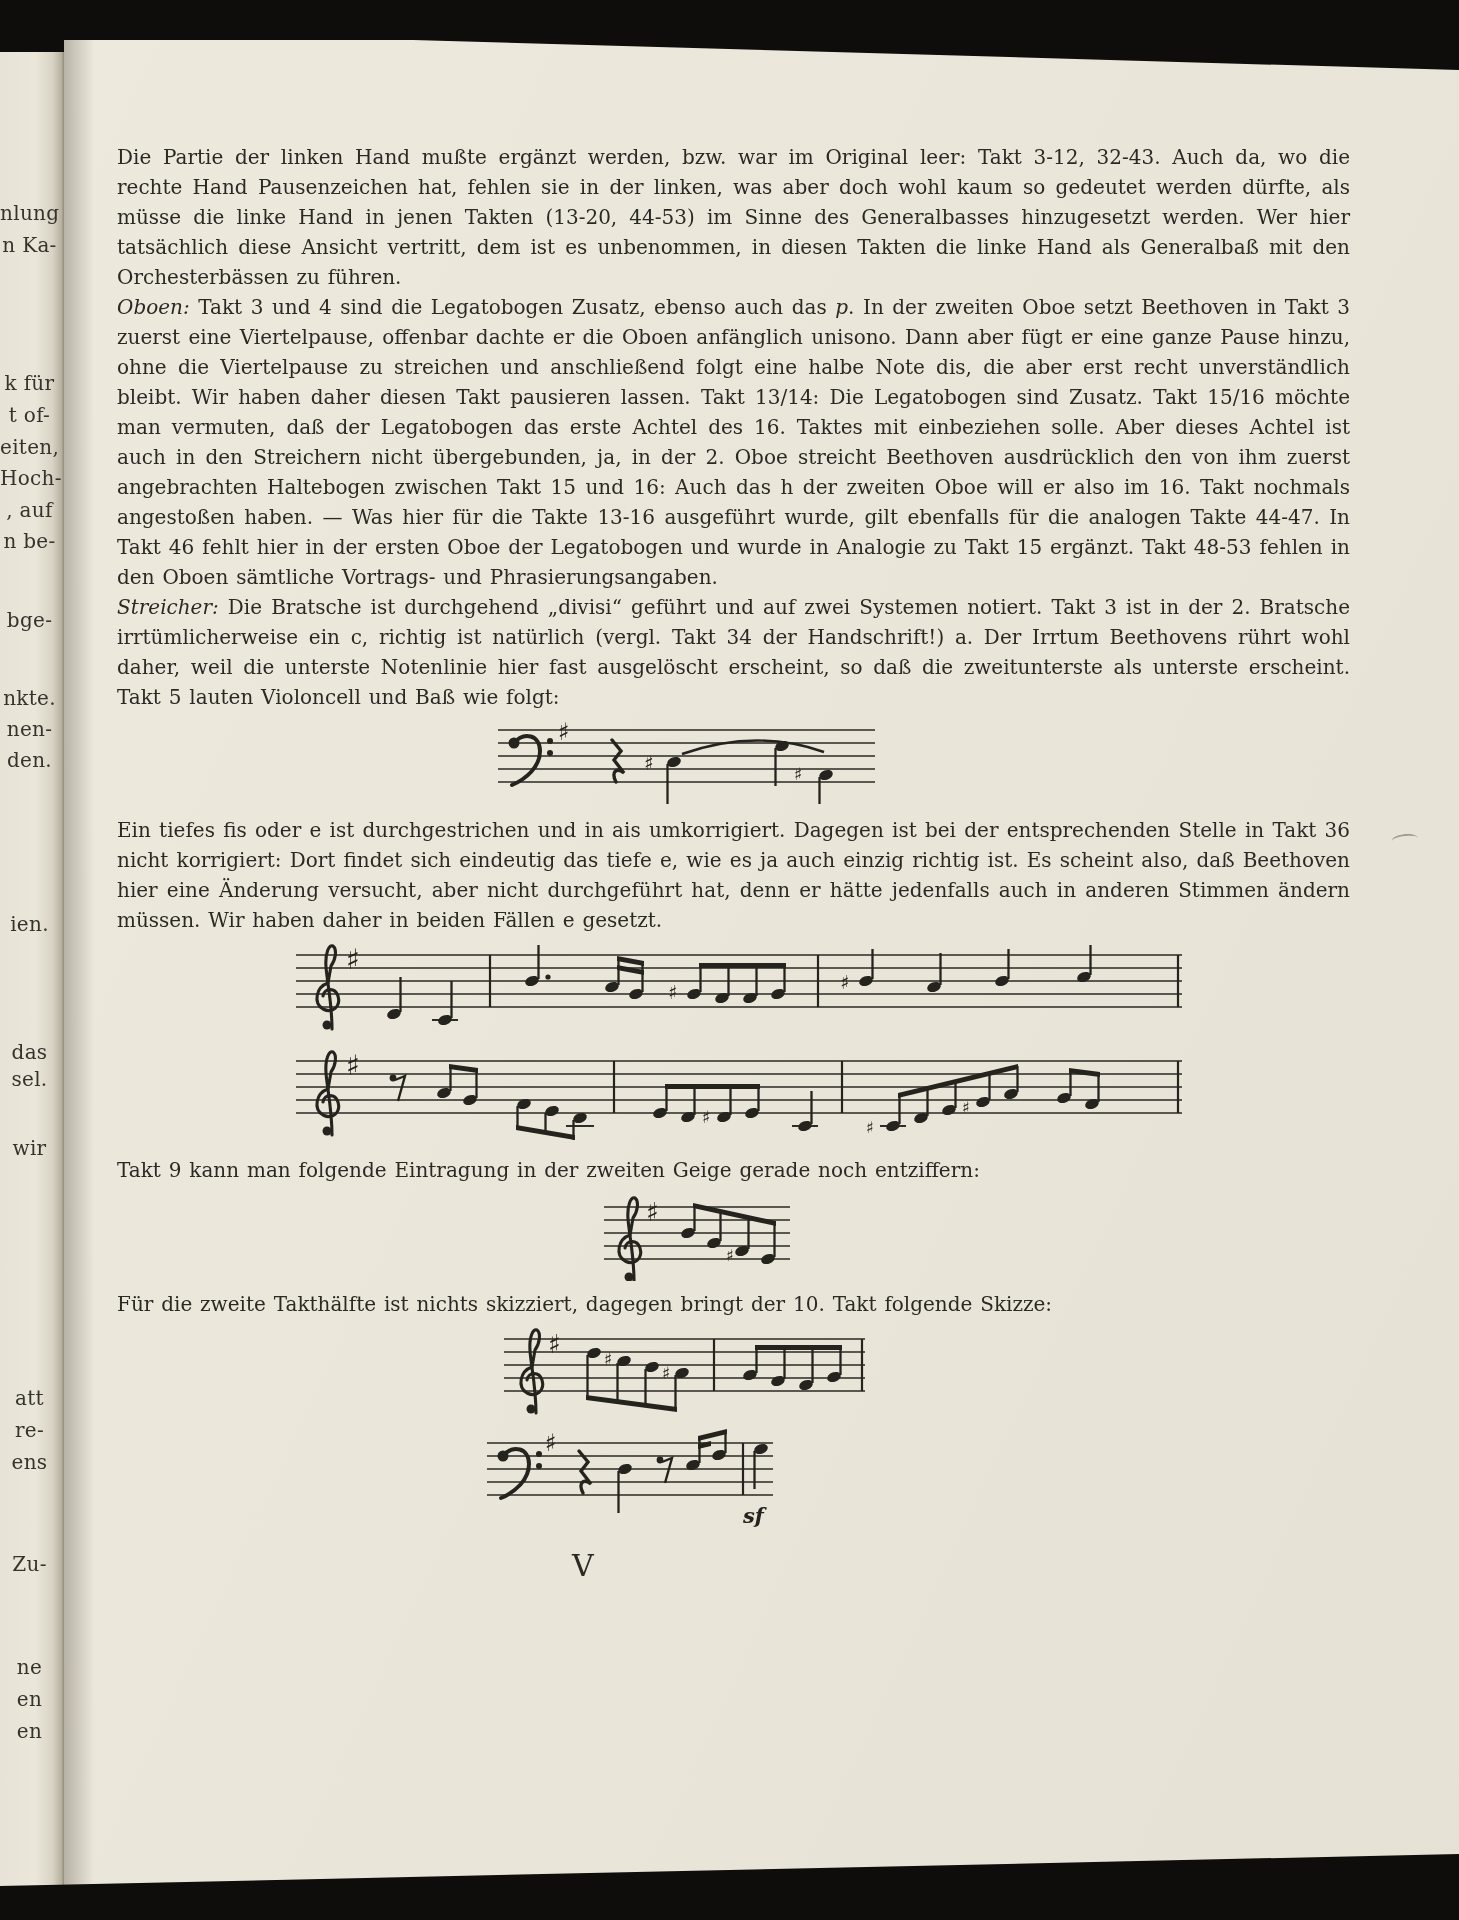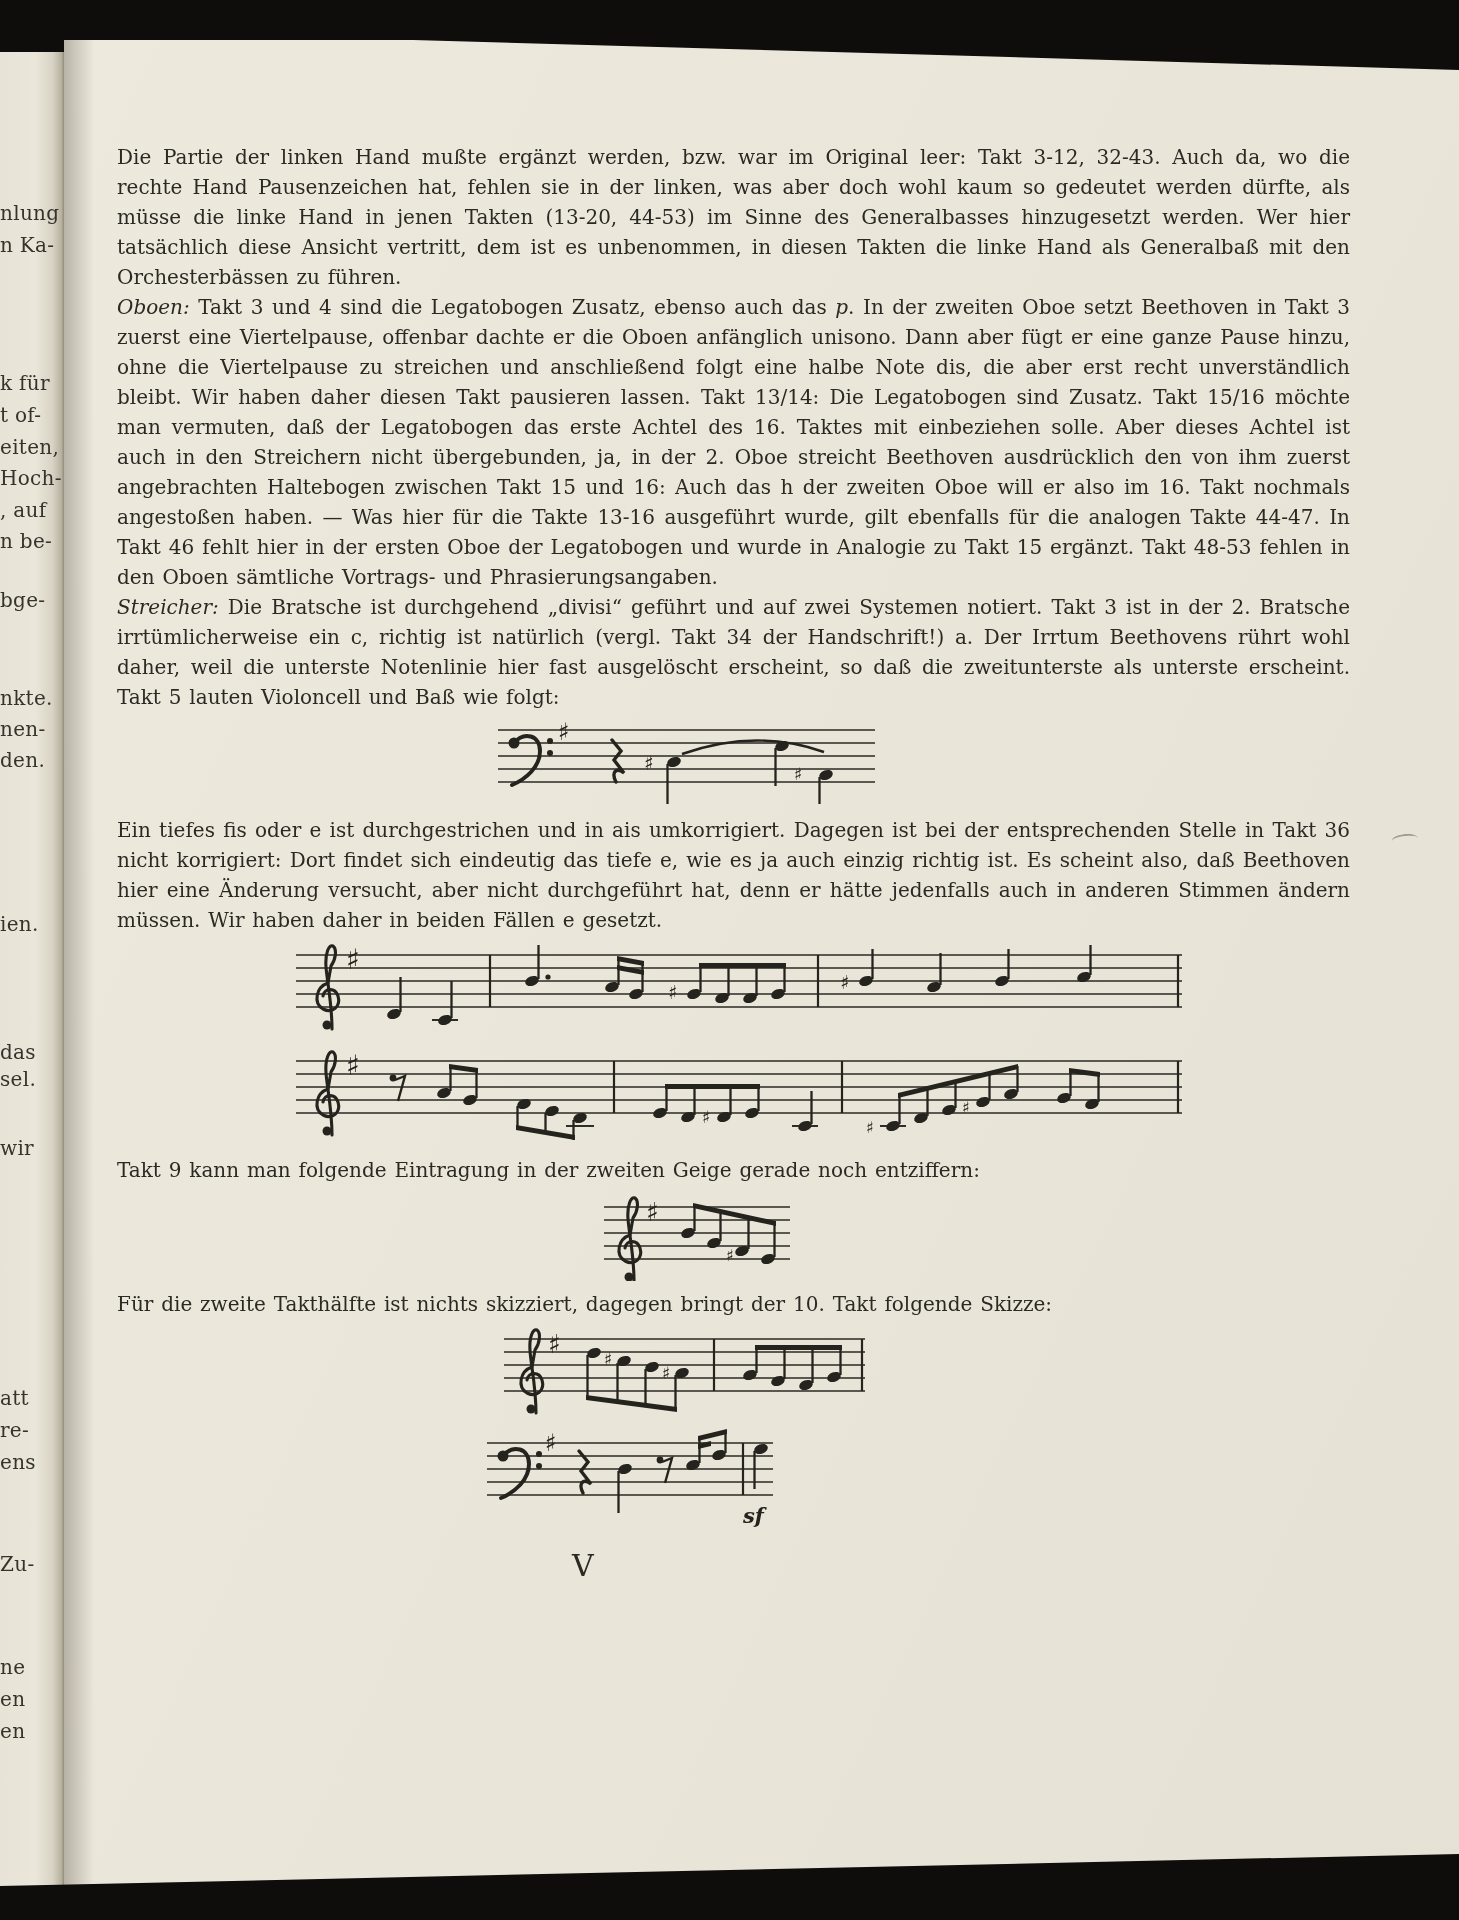--- a/index.html
+++ b/index.html
@@ -7,21 +7,21 @@
     width:1459px;height:1920px;position:relative;overflow:hidden;
     background:#0e0d0c;
     font-family:"DejaVu Serif", serif;
   }
   
   .prev-page{
     position:absolute;left:0;top:0;width:64px;height:1920px;
     background:linear-gradient(90deg,#e7e3d6 0%,#eae6d9 55%,#d8d3c4 82%,#b7b1a0 96%,#8f8a7a 100%);
   }
   .prev-page .frag{
-    position:absolute;right:0;width:100%;text-align:left;padding-right:5px;
+    position:absolute;right:0;width:100%;text-align:center;padding-right:5px;
     box-sizing:border-box;
     font-size:20px;color:#35332c;letter-spacing:.3px;white-space:nowrap;overflow:hidden;
   }
   
   .page{
     position:absolute;left:64px;top:0;width:1395px;height:1920px;
     background:linear-gradient(115deg,#edeadd 0%,#e9e5d8 55%,#e5e1d4 100%);
     margin-top:40px;
   }
   .page::before{ 
@@ -112,21 +112,21 @@
 
 <div class="prev-page">
   <span class="frag" style="top:201px">nlung</span>
   <span class="frag" style="top:233px">n Ka-</span>
   <span class="frag" style="top:371px">k für</span>
   <span class="frag" style="top:403px">t of-</span>
   <span class="frag" style="top:435px">eiten,</span>
   <span class="frag" style="top:466px">Hoch-</span>
   <span class="frag" style="top:498px">, auf</span>
   <span class="frag" style="top:529px">n be-</span>
-  <span class="frag" style="top:588px">bge-</span>
+  <span class="frag" style="top:608px">bge-</span>
   <span class="frag" style="top:686px">nkte.</span>
   <span class="frag" style="top:717px">nen-</span>
   <span class="frag" style="top:748px">den.</span>
   <span class="frag" style="top:912px">ien.</span>
   <span class="frag" style="top:1040px">das</span>
   <span class="frag" style="top:1067px">sel.</span>
   <span class="frag" style="top:1136px">wir</span>
   <span class="frag" style="top:1386px">att</span>
   <span class="frag" style="top:1418px">re-</span>
   <span class="frag" style="top:1450px">ens</span>

